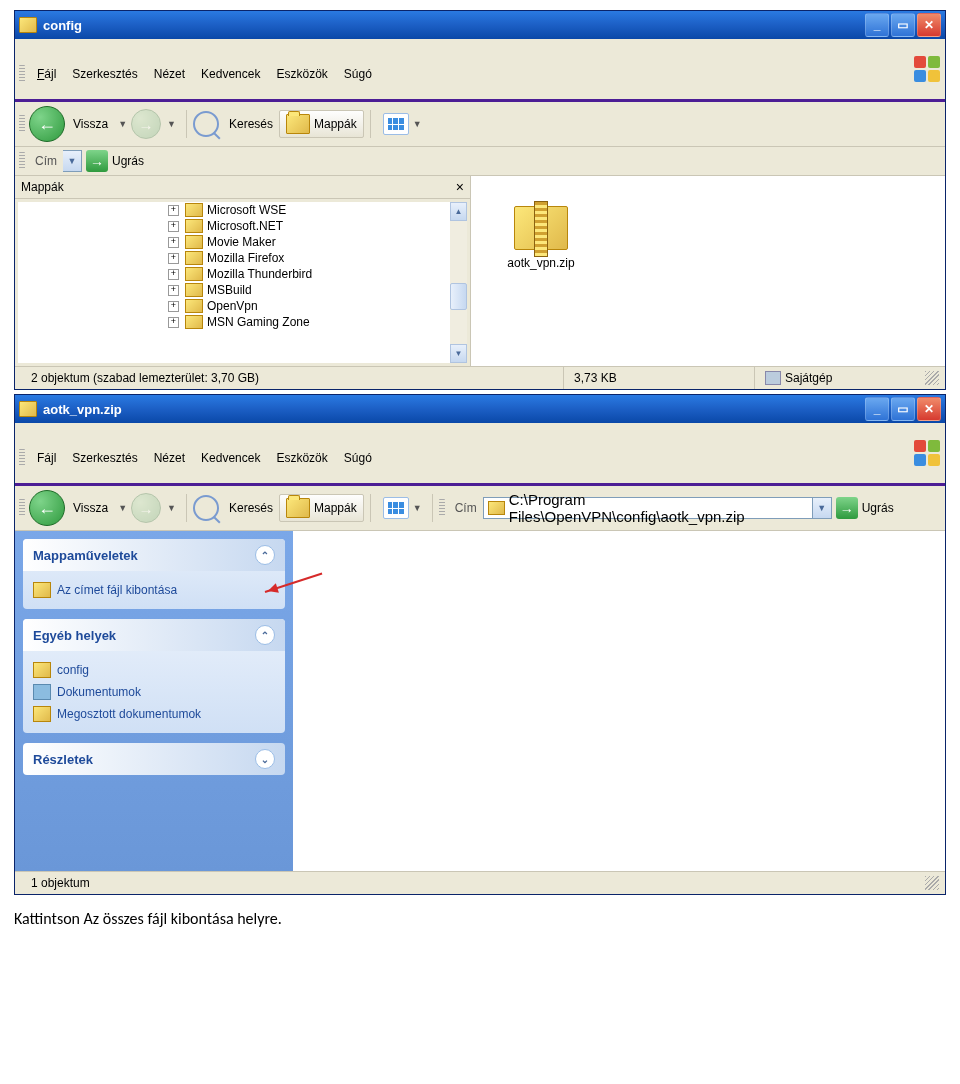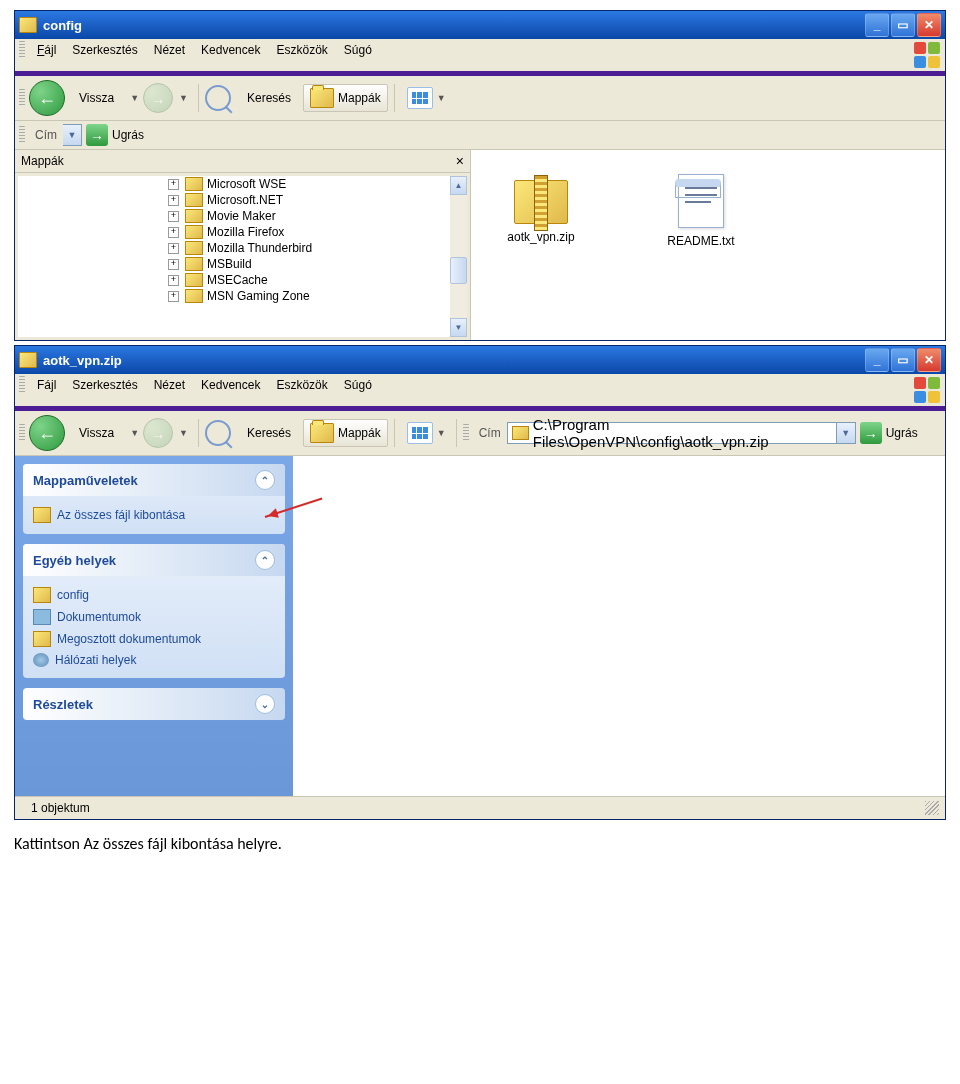--- a/index.html
+++ b/index.html
@@ -9,33 +9,33 @@
 
 .win{border:1px solid #0a246a;background:#ece9d8;margin-bottom:4px}
 .titlebar{height:28px;background:linear-gradient(to bottom,#2a7ae2 0%,#1c5fc5 50%,#0a48a8 100%);display:flex;align-items:center;padding:0 4px;color:#fff;font-weight:bold}
 .titlebar .ticon{width:16px;height:14px;background:linear-gradient(135deg,#fce77a,#e0b94b);border:1px solid #b8860b;border-radius:1px;margin-right:6px}
 .titlebar .tlabel{flex:1;font-size:13px}
 .winbtns{display:flex;gap:2px}
 .winbtn{width:22px;height:22px;border-radius:3px;border:1px solid #fff3;display:flex;align-items:center;justify-content:center;font-size:12px;font-weight:bold;color:#fff}
 .winbtn.min,.winbtn.max{background:linear-gradient(#6aa8f0,#2f73d6)}
 .winbtn.close{background:linear-gradient(#f08b6a,#d63a2f)}
 
-.menubar{display:flex;align-items:flex-start;background:#ece9d8;border-bottom:5px solid #4c1d95;padding:2px 4px}
+.menubar{display:flex;align-items:flex-end;background:#ece9d8;border-bottom:3px solid #4c1d95;padding:16px 4px}
 .gripper{width:6px;height:18px;background:repeating-linear-gradient(to bottom,#aaa 0 1px,transparent 1px 3px);margin-right:4px;border-radius:1px}
 .menuitem{padding:2px 8px;font-size:12px}
 .menuitem u{text-decoration:underline}
 .xplogo{width:28px;height:28px;margin-left:auto;display:flex;flex-wrap:wrap}
 .xplogo span{width:12px;height:12px;border-radius:2px;margin:1px}
 .xplogo .r{background:#e34a3b}.xplogo .g{background:#7fba3c}.xplogo .b{background:#3a8de0}.xplogo .y{background:#f0c23a}
 
 .toolbar{display:flex;align-items:center;background:#ece9d8;border-bottom:1px solid #cac6b5;padding:4px}
 .navbtn{width:34px;height:34px;border-radius:50%;display:flex;align-items:center;justify-content:center;color:#fff;font-size:18px;margin-right:2px}
 .navbtn.back{background:radial-gradient(circle at 30% 30%,#7ed48a,#2f9a3e);border:1px solid #1e6b28}
 .navbtn.fwd{background:radial-gradient(circle at 30% 30%,#cfe6c8,#9bc29b);border:1px solid #7da07d;opacity:.5;width:28px;height:28px;font-size:15px}
-.tlabel2{margin:0 12px}
+.tlabel2{margin:0 6px}
 .dd{font-size:9px;margin:0 4px;color:#555}
 .sep{width:1px;height:28px;background:#cac6b5;margin:0 6px}
 .searchicon{width:22px;height:22px;border:2px solid #7a9bd0;border-radius:50%;position:relative;margin-right:4px}
 .searchicon::after{content:"";position:absolute;width:8px;height:2px;background:#7a9bd0;bottom:-2px;right:-4px;transform:rotate(45deg)}
 .foldersbtn{display:flex;align-items:center;gap:4px;border:1px solid #cac6b5;padding:3px 6px;background:linear-gradient(#fefefe,#e8e5d6);border-radius:2px}
 .foldersbtn .fi{width:22px;height:18px;background:linear-gradient(135deg,#fce77a,#e0b94b);border:1px solid #b8860b;border-radius:1px;position:relative}
 .foldersbtn .fi::before{content:"";position:absolute;width:10px;height:4px;background:#fce77a;top:-4px;left:1px;border:1px solid #b8860b;border-bottom:none;border-radius:2px 2px 0 0}
 .viewbtn{border:1px solid #9bbde6;padding:4px;background:#fff;border-radius:2px;margin-left:6px}
 .viewbtn .grid{width:16px;height:12px;display:grid;grid-template-columns:1fr 1fr 1fr;gap:1px}
 .viewbtn .grid span{background:#3a8de0}
@@ -193,51 +193,51 @@
               <span>Mozilla Thunderbird</span>
             </div>
     <div class="treeitem">
               <div class="exp">+</div>
               <div class="tfi"></div>
               <span>MSBuild</span>
             </div>
     <div class="treeitem">
               <div class="exp">+</div>
               <div class="tfi"></div>
-              <span>MSECache</span>
+              <span>OpenVpn</span>
             </div>
     <div class="treeitem">
               <div class="exp">+</div>
               <div class="tfi"></div>
               <span>MSN Gaming Zone</span>
             </div>
     <div class="treescroll">
               <div class="sbtn">▲</div>
               <div class="strack">
                 <div class="sthumb"></div>
               </div>
               <div class="sbtn">▼</div>
             </div>
    </div>
   </div>
   <div class="fileview">
    <div class="fileitem">
     <div class="zipicon"></div>
     <span>aotk_vpn.zip</span>
    </div>
-   <div class="fileitem">
-    <div class="txticon">
-              <div class="ln"></div>
-              <div class="ln"></div>
-              <div class="ln"></div>
-              <div class="ln" style="width:60%"></div>
-            </div>
-    <span>README.txt</span>
-   </div>
-  </div>
+  </div>
+ </div>
+ <div class="statusbar">
+  <div class="cell">2 objektum   (szabad lemezterület: 3,70 GB)</div>
+  <div class="cell" style="width:170px">3,73 KB</div>
+  <div class="cell" style="width:150px">
+          <div class="pcicon"></div>
+          <span>Sajátgép</span>
+        </div>
+  <div class="grip"></div>
  </div>
 </div>
 
 
 <div class="win">
  <div class="titlebar">
   <div class="ticon" style="background:linear-gradient(135deg,#fce77a,#e0b94b)"></div>
   <div class="tlabel">aotk_vpn.zip</div>
   <div class="winbtns">
    <div class="winbtn min">_</div>
@@ -300,21 +300,21 @@
  <div class="body2">
   <div class="tasks">
    <div class="taskbox">
     <div class="taskhdr">
               <span>Mappaműveletek</span>
               <div class="chev">⌃</div>
             </div>
     <div class="taskbody">
      <div class="tasklink">
                 <div class="ic extract"></div>
-                <span>Az összes fájl kibontása</span>
+                <span>Az címet fájl kibontása</span>
               </div>
     </div>
    </div>
    <div class="taskbox">
     <div class="taskhdr">
               <span>Egyéb helyek</span>
               <div class="chev">⌃</div>
             </div>
     <div class="taskbody">
      <div class="tasklink">
@@ -322,24 +322,20 @@
                 <span>config</span>
               </div>
      <div class="tasklink">
                 <div class="ic doc"></div>
                 <span>Dokumentumok</span>
               </div>
      <div class="tasklink">
                 <div class="ic folder"></div>
                 <span>Megosztott dokumentumok</span>
               </div>
-     <div class="tasklink">
-                <div class="ic net"></div>
-                <span>Hálózati helyek</span>
-              </div>
     </div>
    </div>
    <div class="taskbox">
     <div class="taskhdr">
               <span>Részletek</span>
               <div class="chev">⌄</div>
             </div>
    </div>
   </div>
   <div class="arrow"></div>

